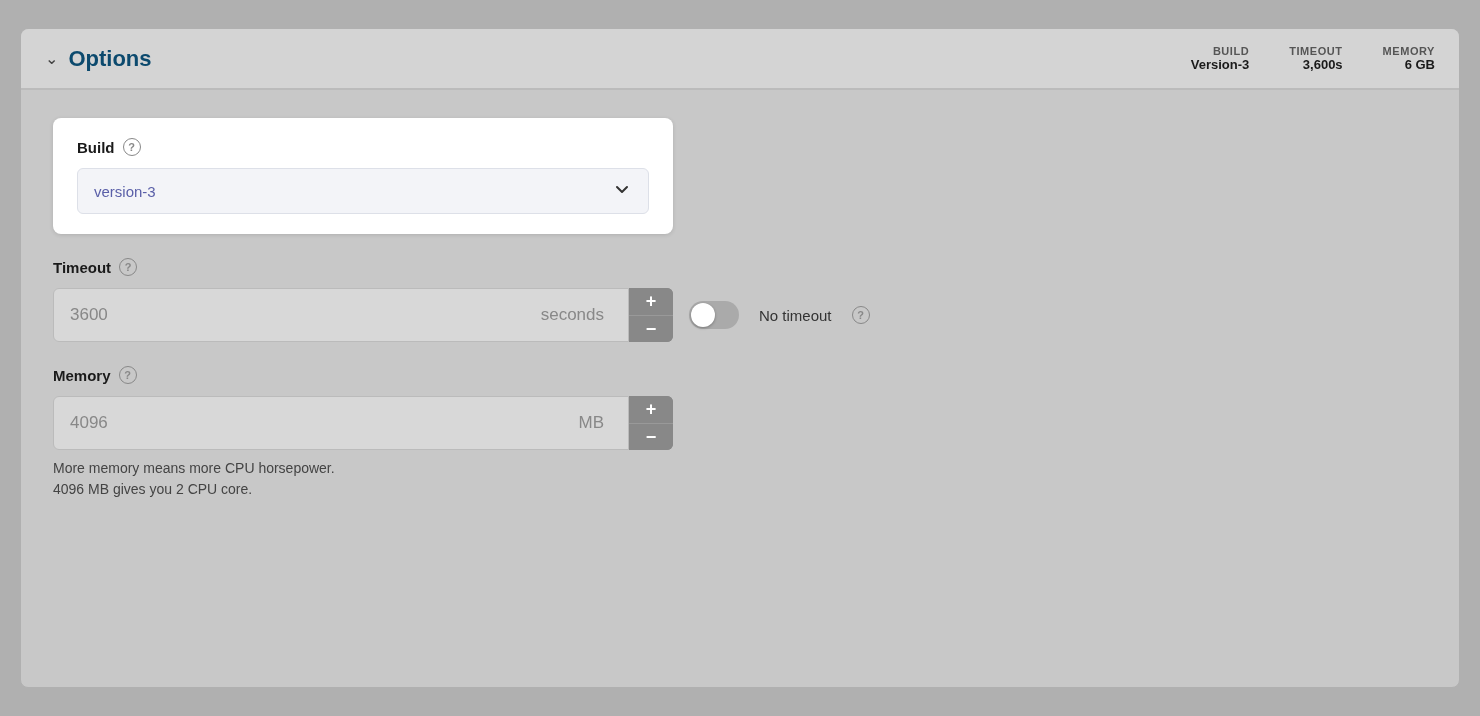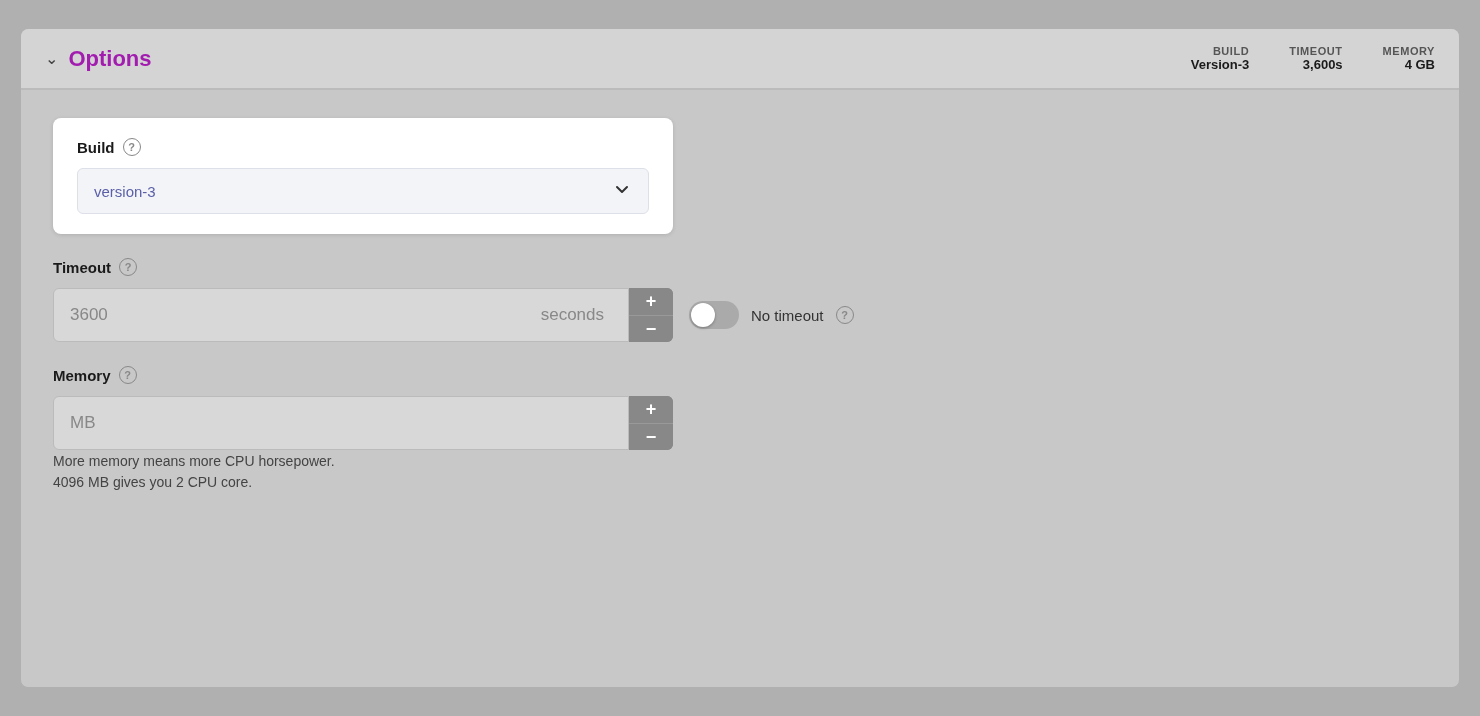--- a/index.html
+++ b/index.html
@@ -43,21 +43,21 @@
 
     .chevron-icon {
       color: #444;
       font-size: 16px;
       cursor: pointer;
     }
 
     .panel-title {
       font-size: 22px;
       font-weight: 600;
-      color: #a21caf;
+      color: #0c4a6e;
     }
 
     .header-right {
       display: flex;
       gap: 40px;
       align-items: flex-start;
     }
 
     .header-stat {
       display: flex;
@@ -215,21 +215,21 @@
     }
 
     .stepper-btn:first-child {
       border-bottom: 1px solid #999;
     }
 
     
     .toggle-row {
       display: flex;
       align-items: center;
-      gap: 12px;
+      gap: 20px;
       margin-left: 16px;
     }
 
     .toggle {
       width: 50px;
       height: 28px;
       background: #aaa;
       border-radius: 14px;
       position: relative;
       cursor: pointer;
@@ -255,21 +255,21 @@
 
     .input-with-toggle {
       display: flex;
       align-items: center;
     }
 
     .footer-note {
       font-size: 14px;
       color: #444;
       line-height: 1.5;
-      margin-top: 1px;
+      margin-top: 8px;
     }
 
     .divider {
       border: none;
       border-top: 1px solid #bbb;
       margin: 0;
     }
   </style>
 </head>
 <body>
@@ -284,21 +284,21 @@
       <div class="header-stat">
         <span class="stat-label">BUILD</span>
         <span class="stat-value">Version-3</span>
       </div>
       <div class="header-stat">
         <span class="stat-label">TIMEOUT</span>
         <span class="stat-value">3,600s</span>
       </div>
       <div class="header-stat">
         <span class="stat-label">MEMORY</span>
-        <span class="stat-value">4 GB</span>
+        <span class="stat-value">6 GB</span>
       </div>
     </div>
   </div>
 
   <hr class="divider">
 
   <div class="panel-body">
 
 
     <div class="build-card">
@@ -344,20 +344,21 @@
       </div>
     </div>
 
     <div class="section-block">
       <div class="field-label">
         <span>Memory</span>
         <span class="help-icon">?</span>
       </div>
       <div class="input-row">
         <div class="number-input-wrapper">
+          <span class="number-value">4096</span>
           <span class="unit-label">MB</span>
         </div>
         <div class="stepper-buttons">
           <button class="stepper-btn">+</button>
           <button class="stepper-btn">−</button>
         </div>
       </div>
       <p class="footer-note">
         <span>More memory means more CPU horsepower.</span><br>
         <span>4096 MB gives you 2 CPU core.</span>

